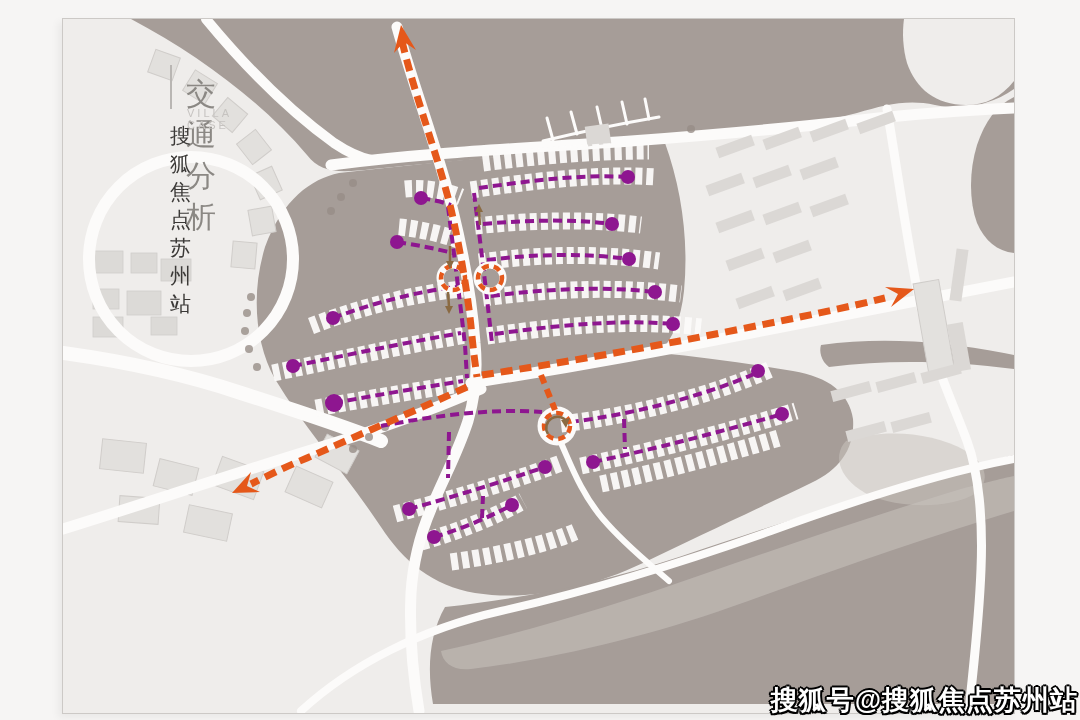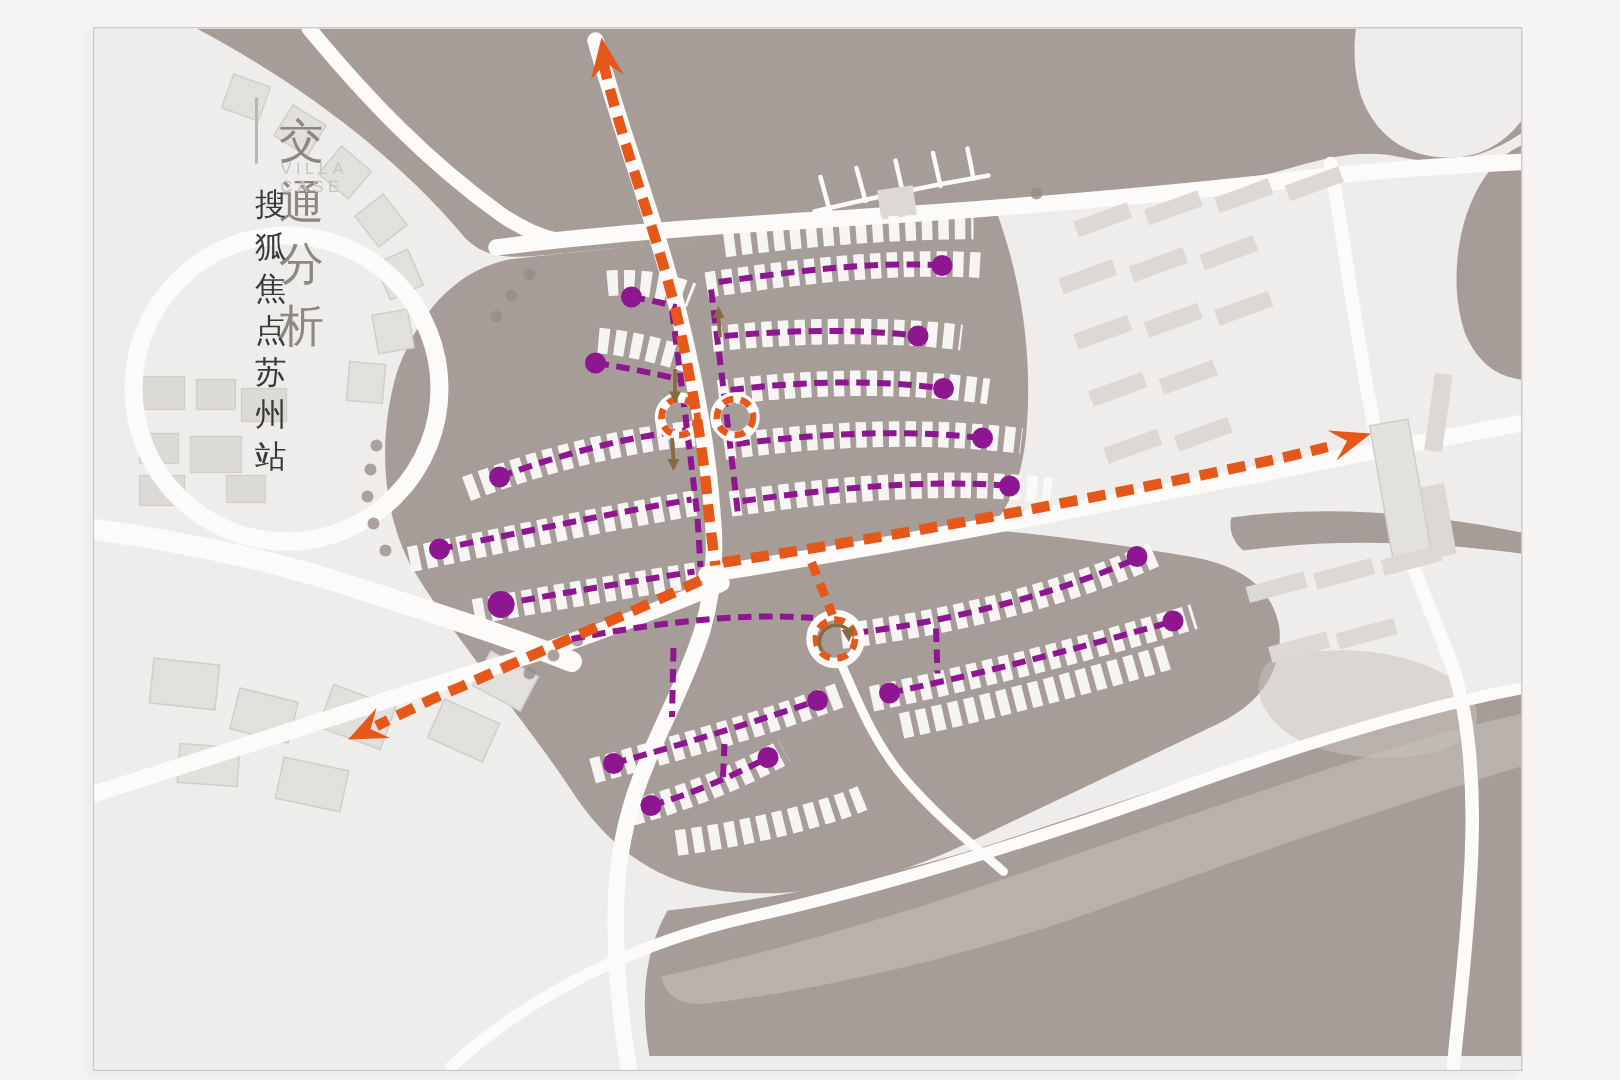--- a/index.html
+++ b/index.html
@@ -263,13 +263,14 @@
     </svg>
 
     <div class="hdr">
       <div class="vline"></div>
       <div class="title">交通分析</div>
       <div class="subtitle">VILLA CASE</div>
       <div class="section">搜狐焦点苏州站</div>
     </div>
   </div>
 
+  <div class="watermark">搜狐号@搜狐焦点苏州站</div>
 </div>
 
 </body></html>

